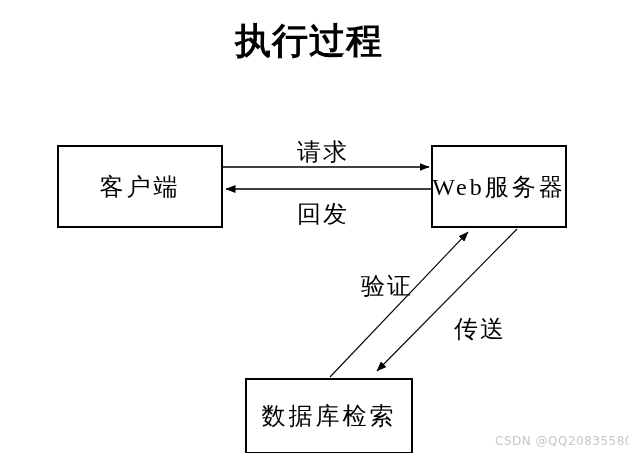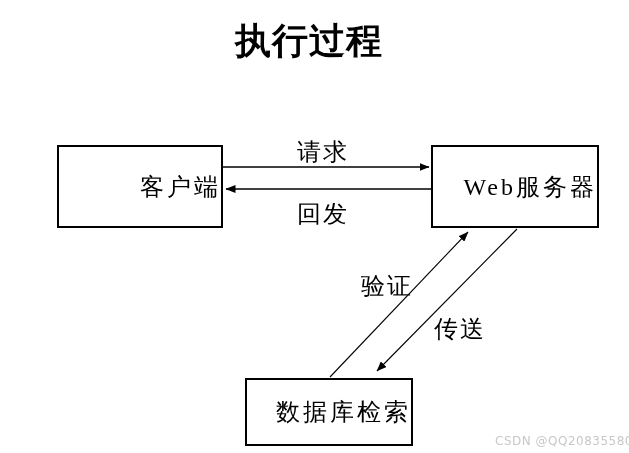--- a/index.html
+++ b/index.html
@@ -27,40 +27,40 @@
     letter-spacing: 1px;
     white-space: nowrap;
   }
   .node-box {
     position: absolute;
     box-sizing: border-box;
     border: 2px solid #000000;
     background: #ffffff;
     display: flex;
     align-items: center;
-    justify-content: flex-end;
+    justify-content: center;
     font-size: 24px;
     letter-spacing: 3px;
     white-space: nowrap;
   }
   .box-client   { left: 57px;  top: 145px; width: 166px; height: 83px; }
-  .box-web      { left: 431px; top: 145px; width: 168px; height: 83px; }
-  .box-database { left: 245px; top: 378px; width: 168px; height: 68px; }
+  .box-web      { left: 431px; top: 145px; width: 136px; height: 83px; }
+  .box-database { left: 245px; top: 378px; width: 168px; height: 76px; }
   .edge-label {
     position: absolute;
     transform: translate(-50%, -50%);
     font-size: 24px;
     letter-spacing: 2px;
     white-space: nowrap;
     background: transparent;
   }
   .label-request  { left: 323px; top: 152px; text-align: right; }
   .label-postback { left: 323px; top: 214px; }
   .label-verify   { left: 387px; top: 286px; }
-  .label-transfer { left: 460px; top: 329px; }
+  .label-transfer { left: 480px; top: 329px; }
   .arrow-layer {
     position: absolute;
     left: 0;
     top: 0;
     width: 629px;
     height: 453px;
   }
   .watermark {
     position: absolute;
     left: 495px;

